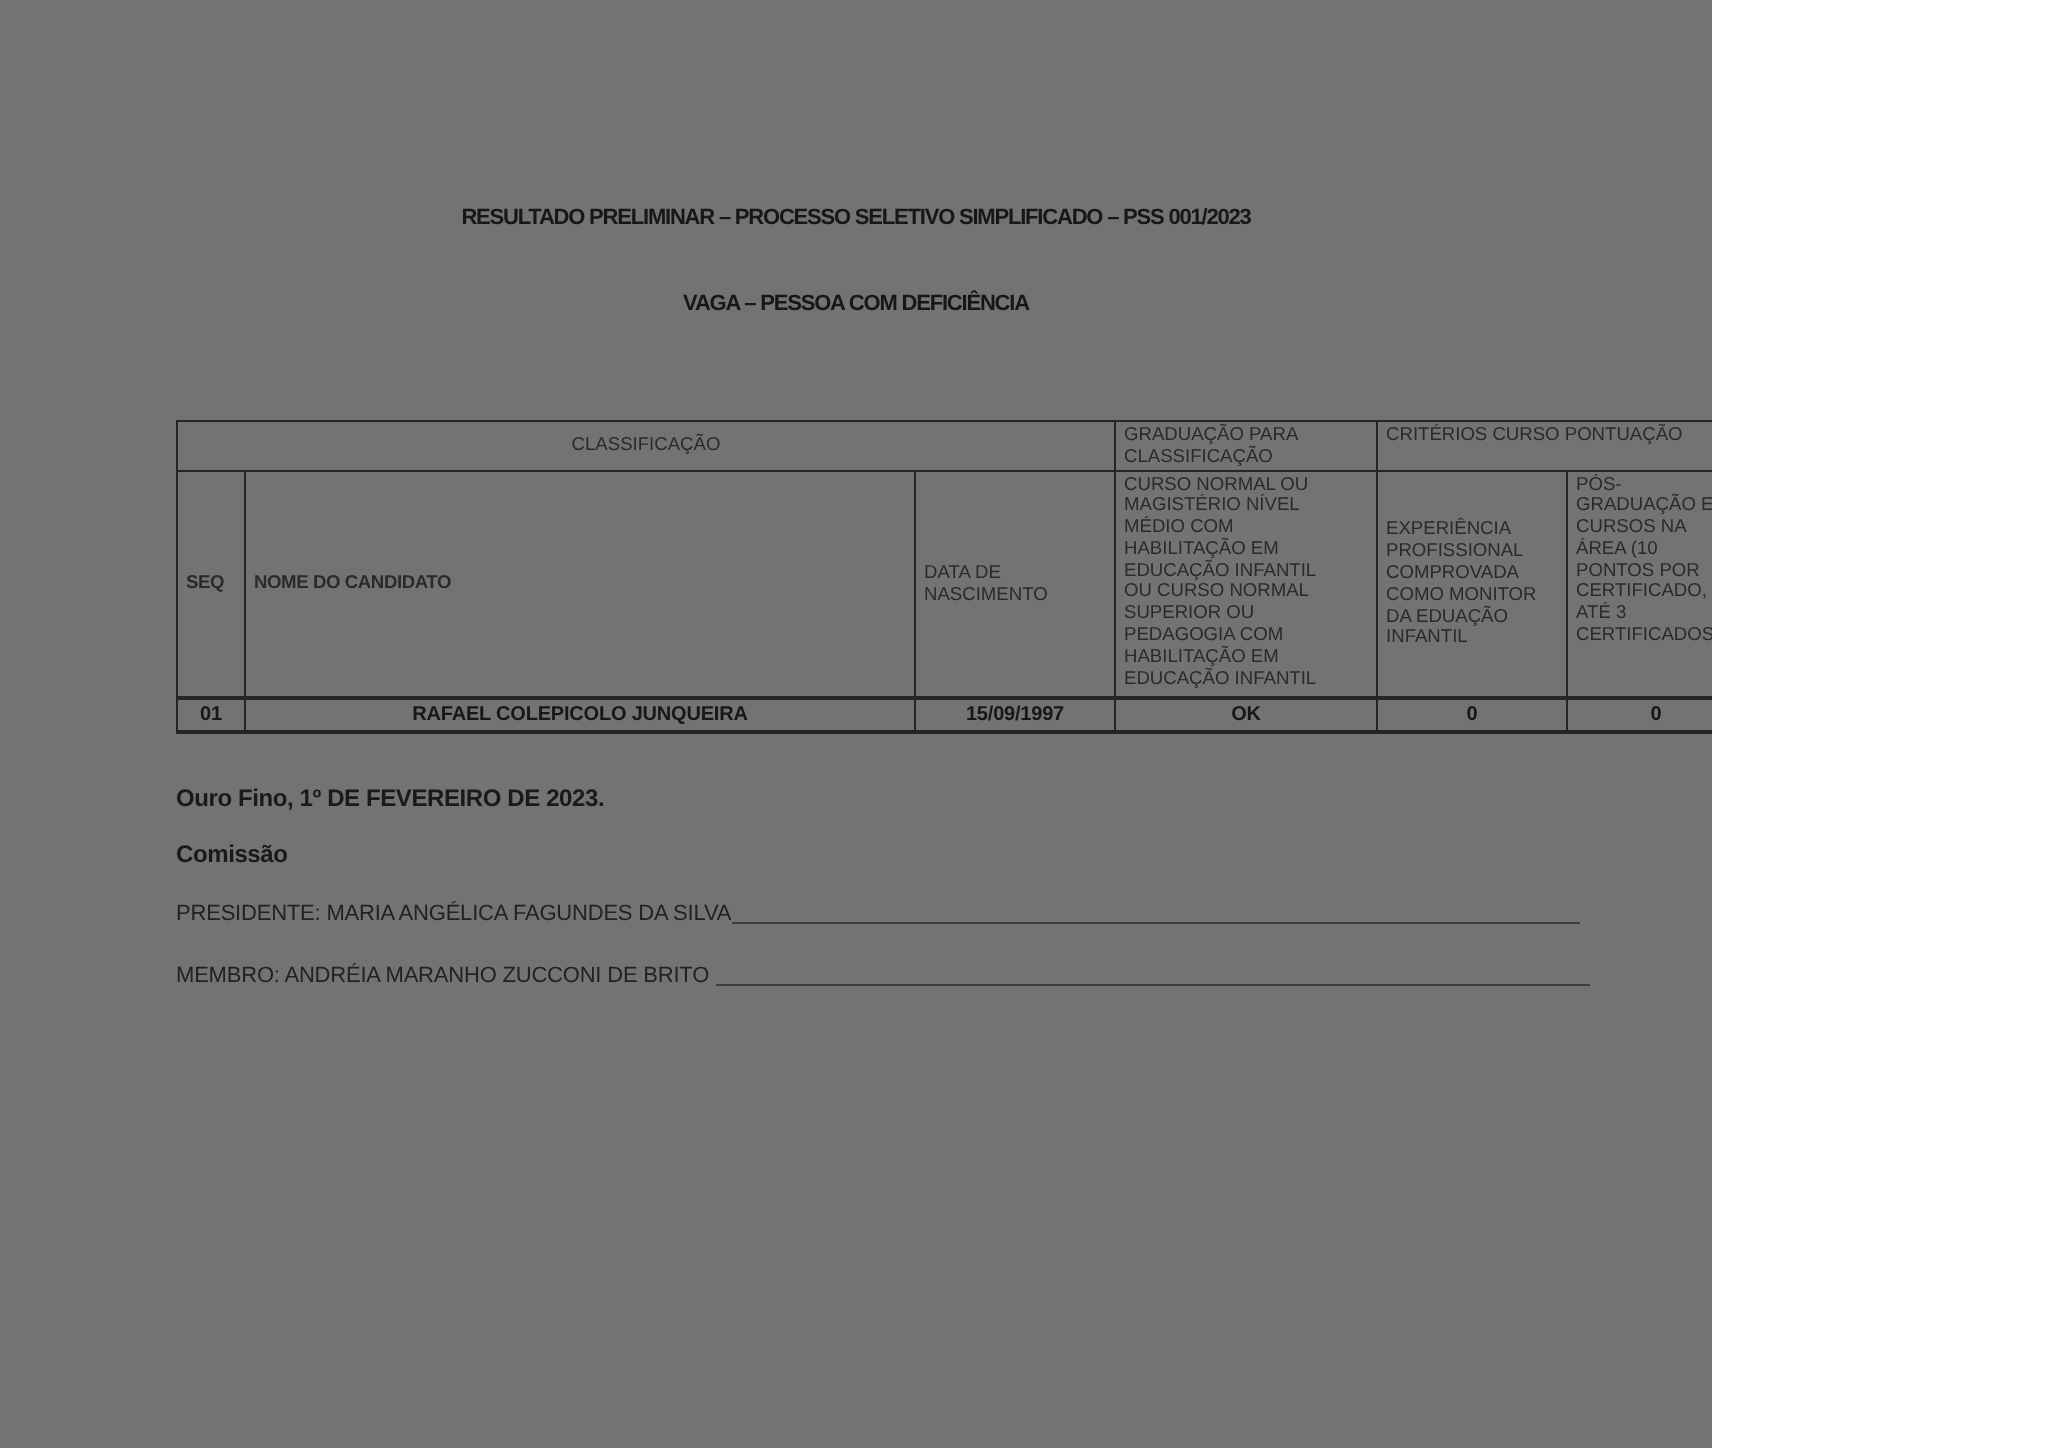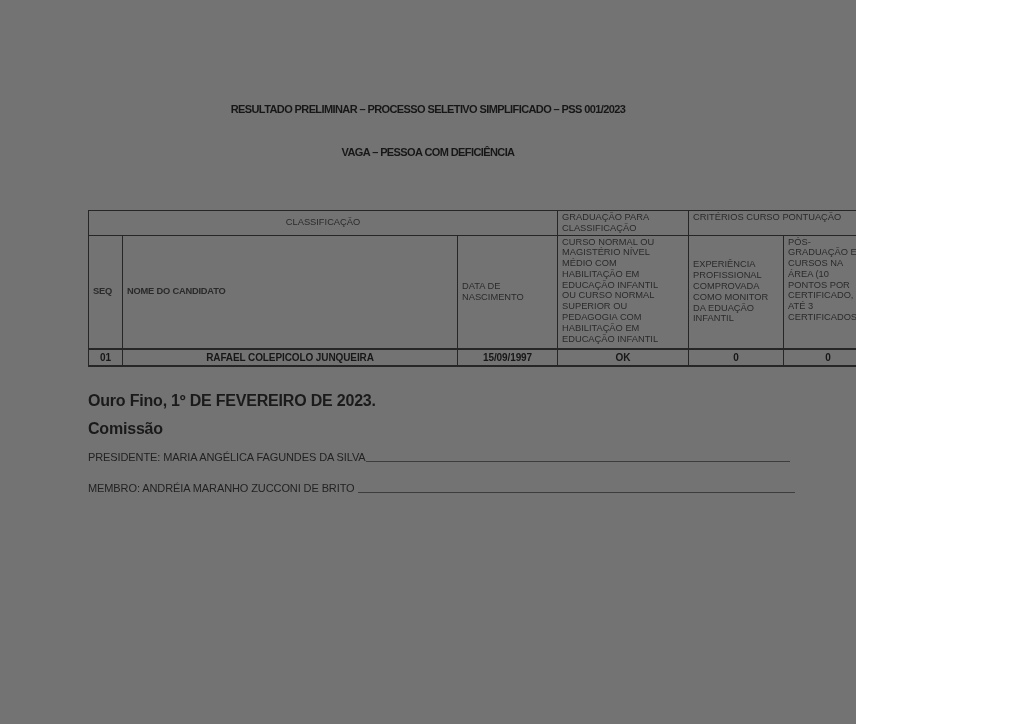--- a/index.html
+++ b/index.html
@@ -62,21 +62,21 @@
     border-top-width: 2px;
     border-bottom-width: 2px;
     vertical-align: middle;
     letter-spacing: -0.1px;
     text-align: center;
   }
 
   .date-line, .committee-label {
     position: absolute;
     left: 88px;
-    font-size: 16px;
+    font-size: 12px;
     font-weight: bold;
     color: #1a1a1a;
     letter-spacing: -0.2px;
   }
   .date-line { top: 392px; }
   .committee-label { top: 420px; }
 
   .sig-row {
     position: absolute;
     left: 88px;

